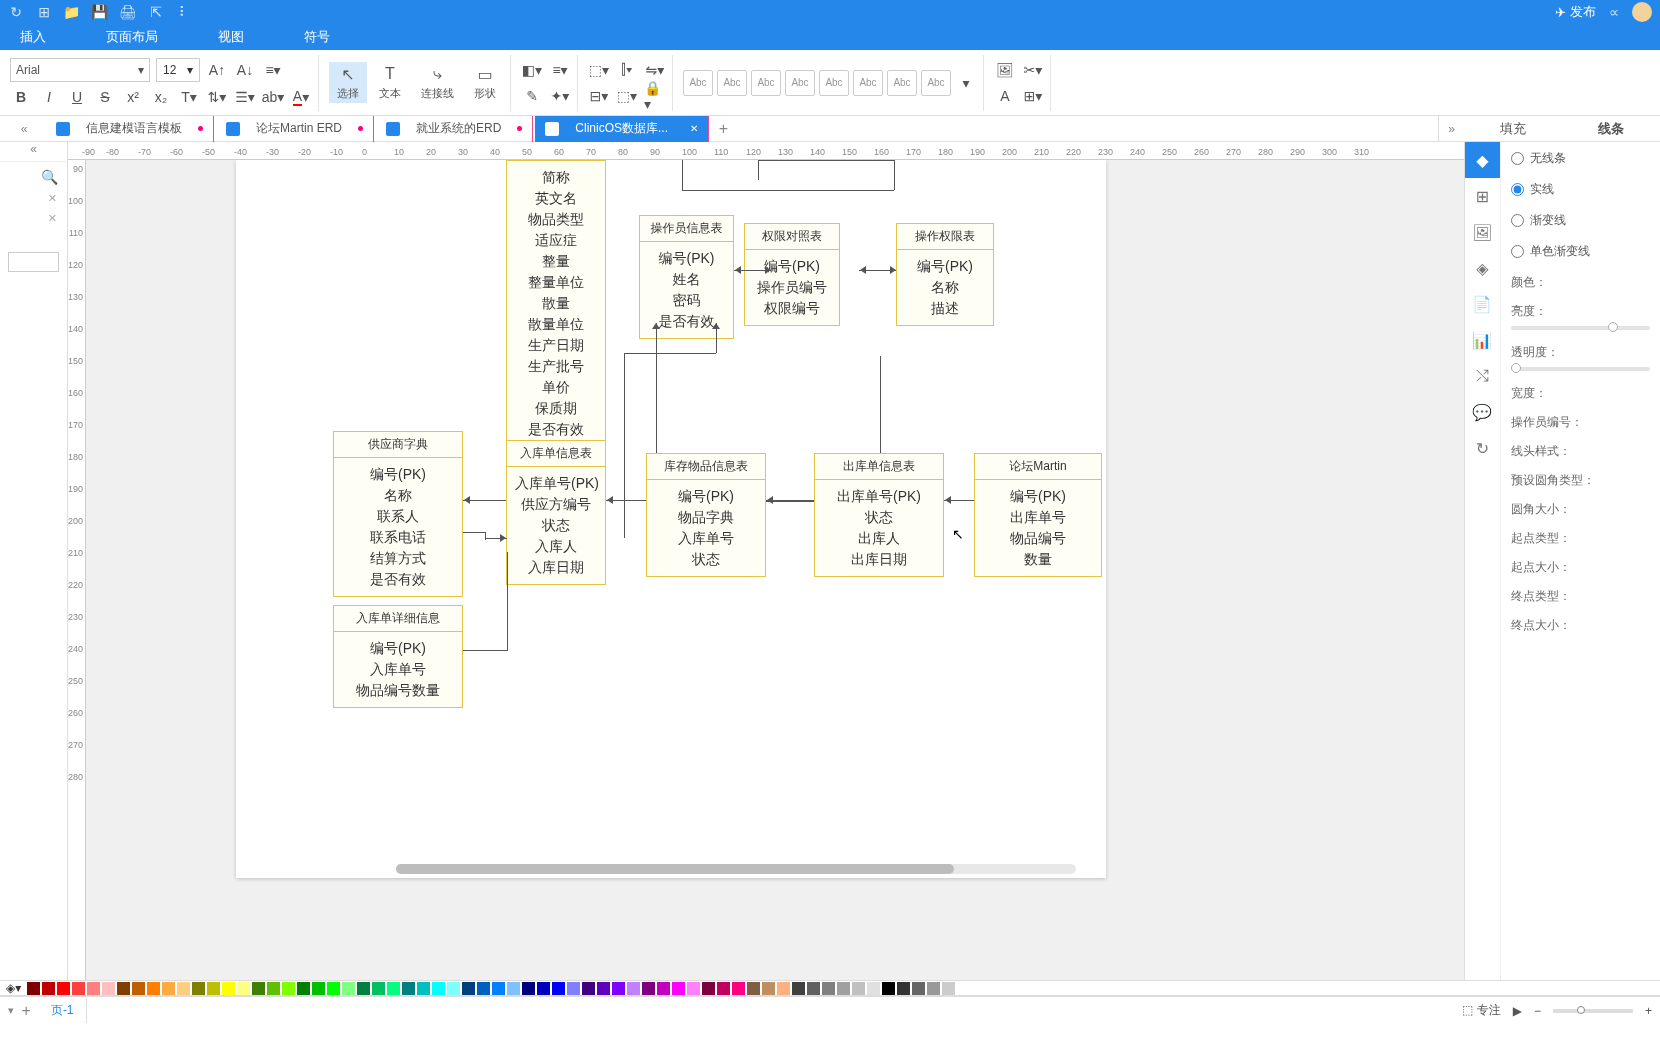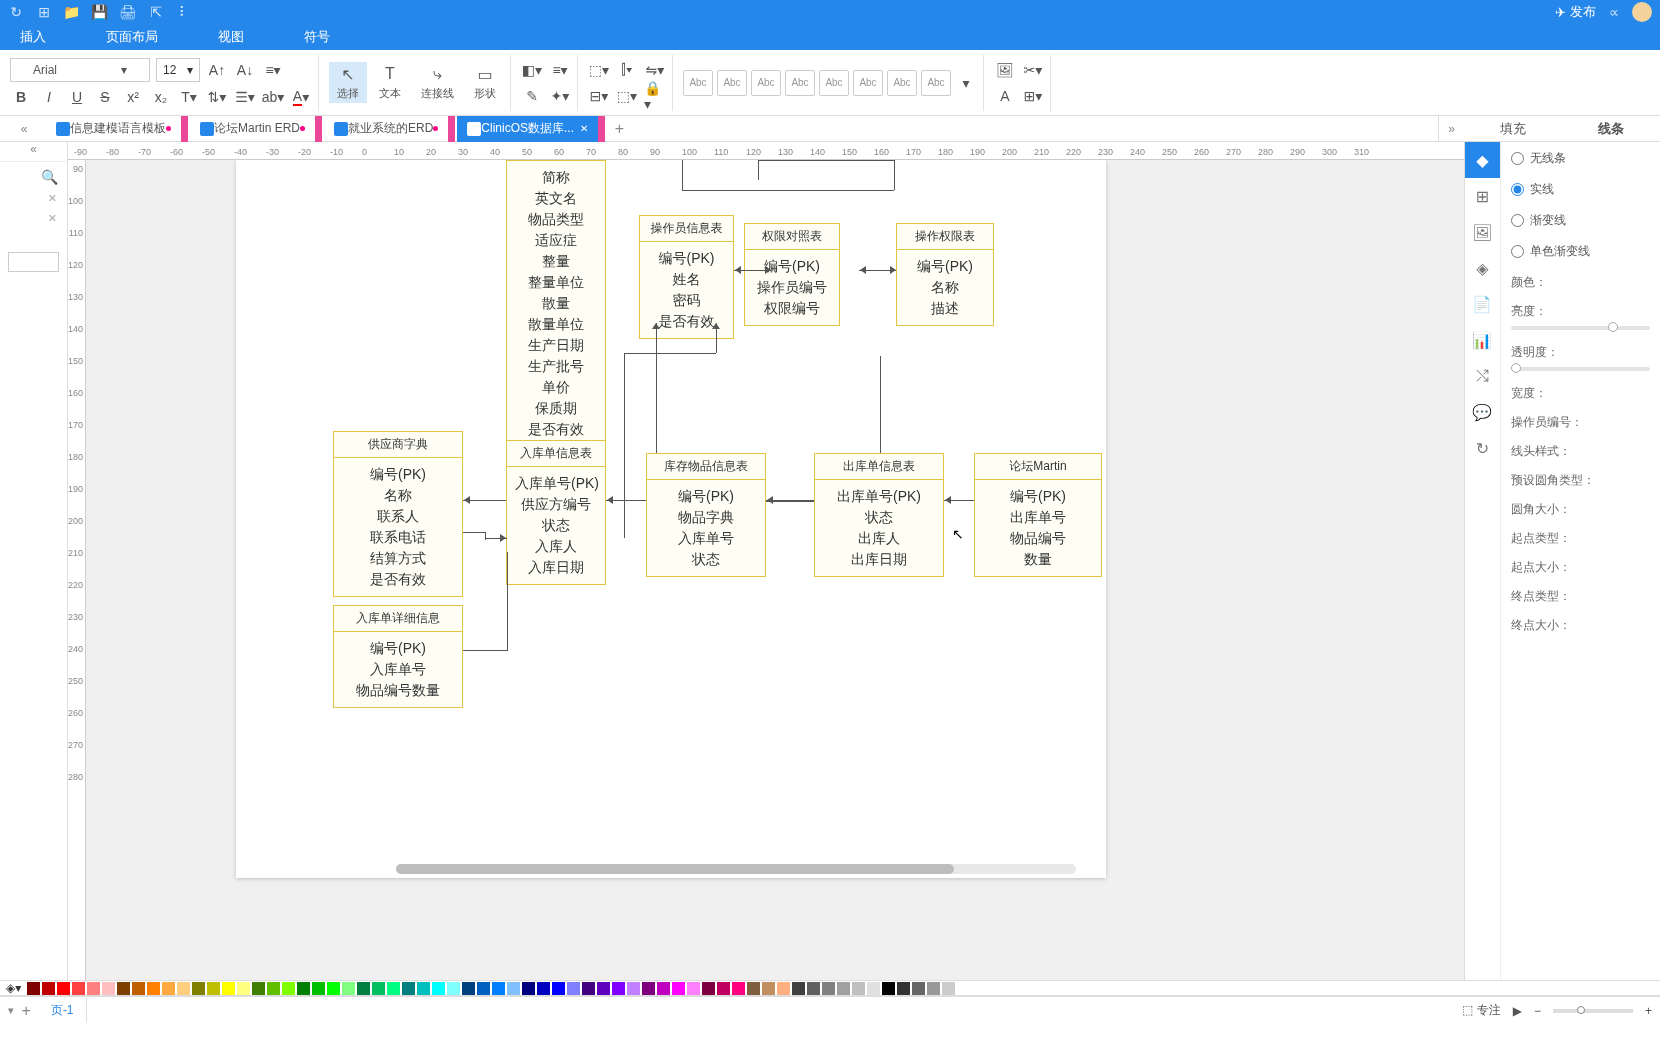--- a/index.html
+++ b/index.html
@@ -4,32 +4,32 @@
 <style>
 *{margin:0;padding:0;box-sizing:border-box;font-family:Arial,"Microsoft YaHei",sans-serif}
 body{width:1660px;height:1038px;overflow:hidden;background:#fff;font-size:12px;color:#333}
 .titlebar{height:24px;background:#2587ea;display:flex;align-items:center;padding:0 8px;gap:12px}
 .titlebar-icon{width:16px;height:16px;display:inline-flex;align-items:center;justify-content:center;color:#cfe5fb;font-size:14px;cursor:pointer}
 .titlebar-right{margin-left:auto;display:flex;align-items:center;gap:10px}
 .avatar{width:20px;height:20px;border-radius:50%;background:#f4d29c}
 .menubar{height:26px;background:#2587ea;display:flex;align-items:center;padding-left:20px;gap:60px;color:#fff;font-size:13px}
 .menubar-item{cursor:pointer}
 .toolbar{height:66px;background:#fff;border-bottom:1px solid #ddd;display:flex;align-items:center;padding:0 4px;gap:4px}
-.fontbox{height:24px;border:1px solid #ccc;padding:0 22px;display:flex;align-items:center;min-width:140px;font-size:12px;color:#555;justify-content:space-between}
+.fontbox{height:24px;border:1px solid #ccc;padding:0 5px;display:flex;align-items:center;min-width:140px;font-size:12px;color:#555;justify-content:space-between}
 .sizebox{height:24px;border:1px solid #ccc;padding:0 6px;display:flex;align-items:center;width:44px;justify-content:space-between;font-size:12px}
 .tool-group{display:flex;flex-direction:column;gap:4px;padding:0 6px;border-right:1px solid #e3e3e3;height:56px;justify-content:center}
 .tool-row{display:flex;gap:6px;align-items:center}
 .tool-btn{width:22px;height:22px;display:inline-flex;align-items:center;justify-content:center;color:#555;cursor:pointer;font-size:14px}
 .tool-labeled{display:flex;flex-direction:column;align-items:center;gap:2px;padding:2px 8px;cursor:pointer}
 .tool-labeled.active{background:#d6e9fb}
 .tool-icon{width:20px;height:20px;display:flex;align-items:center;justify-content:center;color:#555;font-size:16px}
 .tool-label{font-size:11px;color:#555}
 .style-swatch{width:30px;height:26px;border:1px solid #ccc;display:inline-flex;align-items:center;justify-content:center;font-size:10px;color:#999;cursor:pointer;border-radius:2px}
 .tabbar{height:26px;background:#fff;border-bottom:1px solid #ddd;display:flex;align-items:center;padding-left:4px;gap:2px}
-.doc-tab{height:26px;display:flex;align-items:center;gap:0;padding:0 10px;font-size:12px;color:#555;cursor:pointer;border-right:7px solid #ec4899;position:relative}
+.doc-tab{height:26px;display:flex;align-items:center;gap:16px;padding:0 10px;font-size:12px;color:#555;cursor:pointer;border-right:1px solid #ec4899;position:relative}
 .doc-tab.active{background:#2587ea;color:#fff}
 .doc-tab .dot{width:5px;height:5px;border-radius:50%;background:#f08}
 .doc-tab .doc-icon{width:14px;height:14px;background:#2587ea;display:inline-block;border-radius:2px}
 .doc-tab.active .doc-icon{background:#fff}
 .tab-close{font-size:10px;padding-left:6px;color:#888}
 .doc-tab.active .tab-close{color:#fff}
 .tab-add{width:24px;text-align:center;font-size:16px;color:#888;cursor:pointer}
 .tabs-collapse{margin-left:auto;width:26px;height:26px;display:flex;align-items:center;justify-content:center;color:#888;cursor:pointer;border-left:1px solid #ddd}
 .rightpanel-tabs{height:26px;display:flex;align-items:center;border-bottom:1px solid #ddd;font-size:13px;color:#555}
 .rightpanel-tabs>div{flex:1;text-align:center;height:26px;line-height:26px;cursor:pointer}
@@ -234,21 +234,21 @@
   <div class="leftpanel">
     <div class="collapse-l">«</div>
     <div class="search">🔍</div>
     <div class="close-x">✕</div>
     <div class="close-x">✕</div>
     <div class="thumb"></div>
   </div>
 
   <div style="flex:1;display:flex;flex-direction:column">
     <div class="ruler-h" id="rulerH">
-        <span style="left: 6px;">-90</span>
+        <span style="left: 14px;">-90</span>
         <span style="left: 38px;">-80</span>
         <span style="left: 70px;">-70</span>
         <span style="left: 102px;">-60</span>
         <span style="left: 134px;">-50</span>
         <span style="left: 166px;">-40</span>
         <span style="left: 198px;">-30</span>
         <span style="left: 230px;">-20</span>
         <span style="left: 262px; margin-top: 20px;">-10</span>
         <span style="left: 294px;">0</span>
         <span style="left: 326px;">10</span>

